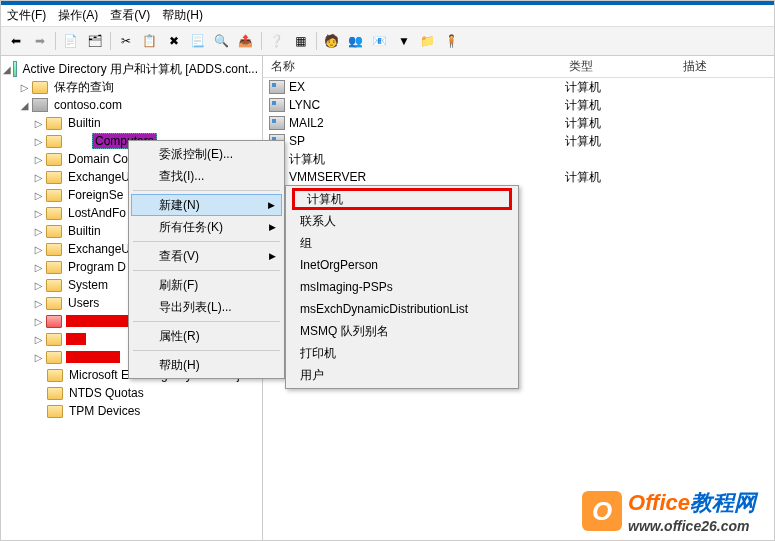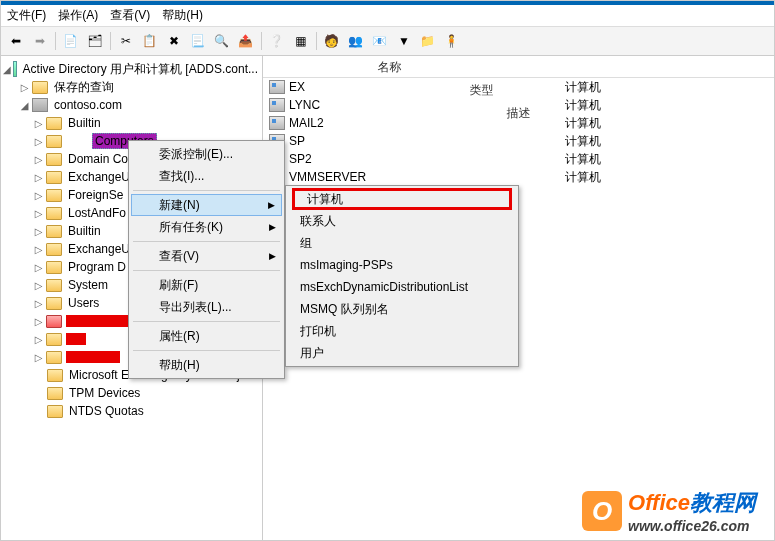--- a/index.html
+++ b/index.html
@@ -16,21 +16,21 @@
 .tree-item.sel .label { background:#a21caf; border:1px dotted #5aa;margin-left:26px; }
 .tree-item .label { padding:0 2px;text-align:center; }
 .ind { display:inline-block; }
 .tw { width:11px; height:11px; display:inline-flex; align-items:center; justify-content:center; color:#666; font-size:10px;}
 .folder { width:16px; height:13px; background:linear-gradient(#ffe9a8,#f7c65a); border:1px solid #c49a3a; border-radius:1px; margin-right:2px;}
 .folder.red { background:linear-gradient(#ffb0b0,#f75a5a); border-color:#bb3a3a;}
 .root-icon { width:16px; height:16px; background:linear-gradient(#9fd,#6d9); border:1px solid #599; margin-right:2px;}
 .domain-icon { width:16px; height:14px; background:linear-gradient(#d0d0d0,#aaa); border:1px solid #888; margin-right:2px;}
 .redbar { display:inline-block; height:12px; background:#e80000; }
 .list { flex:1; position:relative; }
-.list-header { display:flex; border-bottom:1px solid #ddd; background:#fff; height:22px; align-items:center;flex-direction:column; }
+.list-header { display:flex; border-bottom:1px solid #ddd; background:#fff; height:22px; align-items:center; }
 .list-header .col { padding:3px 8px; color:#333; }
 .col-name { width:298px;} .col-type { width:114px;} .col-desc { flex:1;}
 .list-body { }
 .row { display:flex; height:18px; align-items:center; padding-left:6px;}
 .comp-icon { width:16px; height:14px; background:linear-gradient(#e8e8e8,#b8b8b8); border:1px solid #888; margin-right:4px; position:relative;}
 .comp-icon::after { content:''; position:absolute; width:4px; height:4px; background:#4a90d9; top:2px; left:2px;}
 .ctxmenu { position:absolute; background:#f0f0f0; border:1px solid #979797; box-shadow:2px 2px 4px rgba(0,0,0,.25); padding:2px; }
 .ctx1 { left:127px; top:139px; width:157px; }
 .ctx-item { height:22px; display:flex; align-items:center; padding-left:28px; padding-right:8px; position:relative;}
 .ctx-item.hl { background:#cde6f7; border:1px solid #7eb4ea; padding-left:27px;}
@@ -189,26 +189,26 @@
   </div>
   <div id="tree-extra">
         <div class="tree-item">
           <span class="ind" style="width:42px"></span>
           <span class="folder"></span>
           <span class="label">Microsoft Exchange System Object</span>
         </div>
         <div class="tree-item">
           <span class="ind" style="width:42px"></span>
           <span class="folder"></span>
+          <span class="label">NTDS Quotas</span>
+        </div>
+        <div class="tree-item">
+          <span class="ind" style="width:42px"></span>
+          <span class="folder"></span>
           <span class="label">TPM Devices</span>
-        </div>
-        <div class="tree-item">
-          <span class="ind" style="width:42px"></span>
-          <span class="folder"></span>
-          <span class="label">NTDS Quotas</span>
         </div>
       </div>
  </div>
 
  <div class="list">
   <div class="list-header">
    <div class="col col-name">名称</div>
    <div class="col col-type">类型</div>
    <div class="col col-desc">描述</div>
   </div>
@@ -228,21 +228,20 @@
           <span class="col-name" style="width:276px">MAIL2</span>
           <span class="col-type">计算机</span>
         </div>
         <div class="row">
           <span class="comp-icon"></span>
           <span class="col-name" style="width:276px">SP</span>
           <span class="col-type">计算机</span>
         </div>
         <div class="row">
           <span class="comp-icon"></span>
-          <span class="col-name" style="width:276px">SP2</span>
           <span class="col-type">计算机</span>
         </div>
         <div class="row">
           <span class="comp-icon"></span>
           <span class="col-name" style="width:276px">VMMSERVER</span>
           <span class="col-type">计算机</span>
         </div>
       </div>
  </div>
 </div>
@@ -286,20 +285,23 @@
   </div>
 <div class="ctxmenu ctx2" id="ctx2">
     <div class="submenu-item boxed">
       <span>计算机</span>
     </div>
     <div class="submenu-item">
       <span>联系人</span>
     </div>
     <div class="submenu-item">
       <span>组</span>
+    </div>
+    <div class="submenu-item">
+      <span>InetOrgPerson</span>
     </div>
     <div class="submenu-item">
       <span>msImaging-PSPs</span>
     </div>
     <div class="submenu-item">
       <span>msExchDynamicDistributionList</span>
     </div>
     <div class="submenu-item">
       <span>MSMQ 队列别名</span>
     </div>

